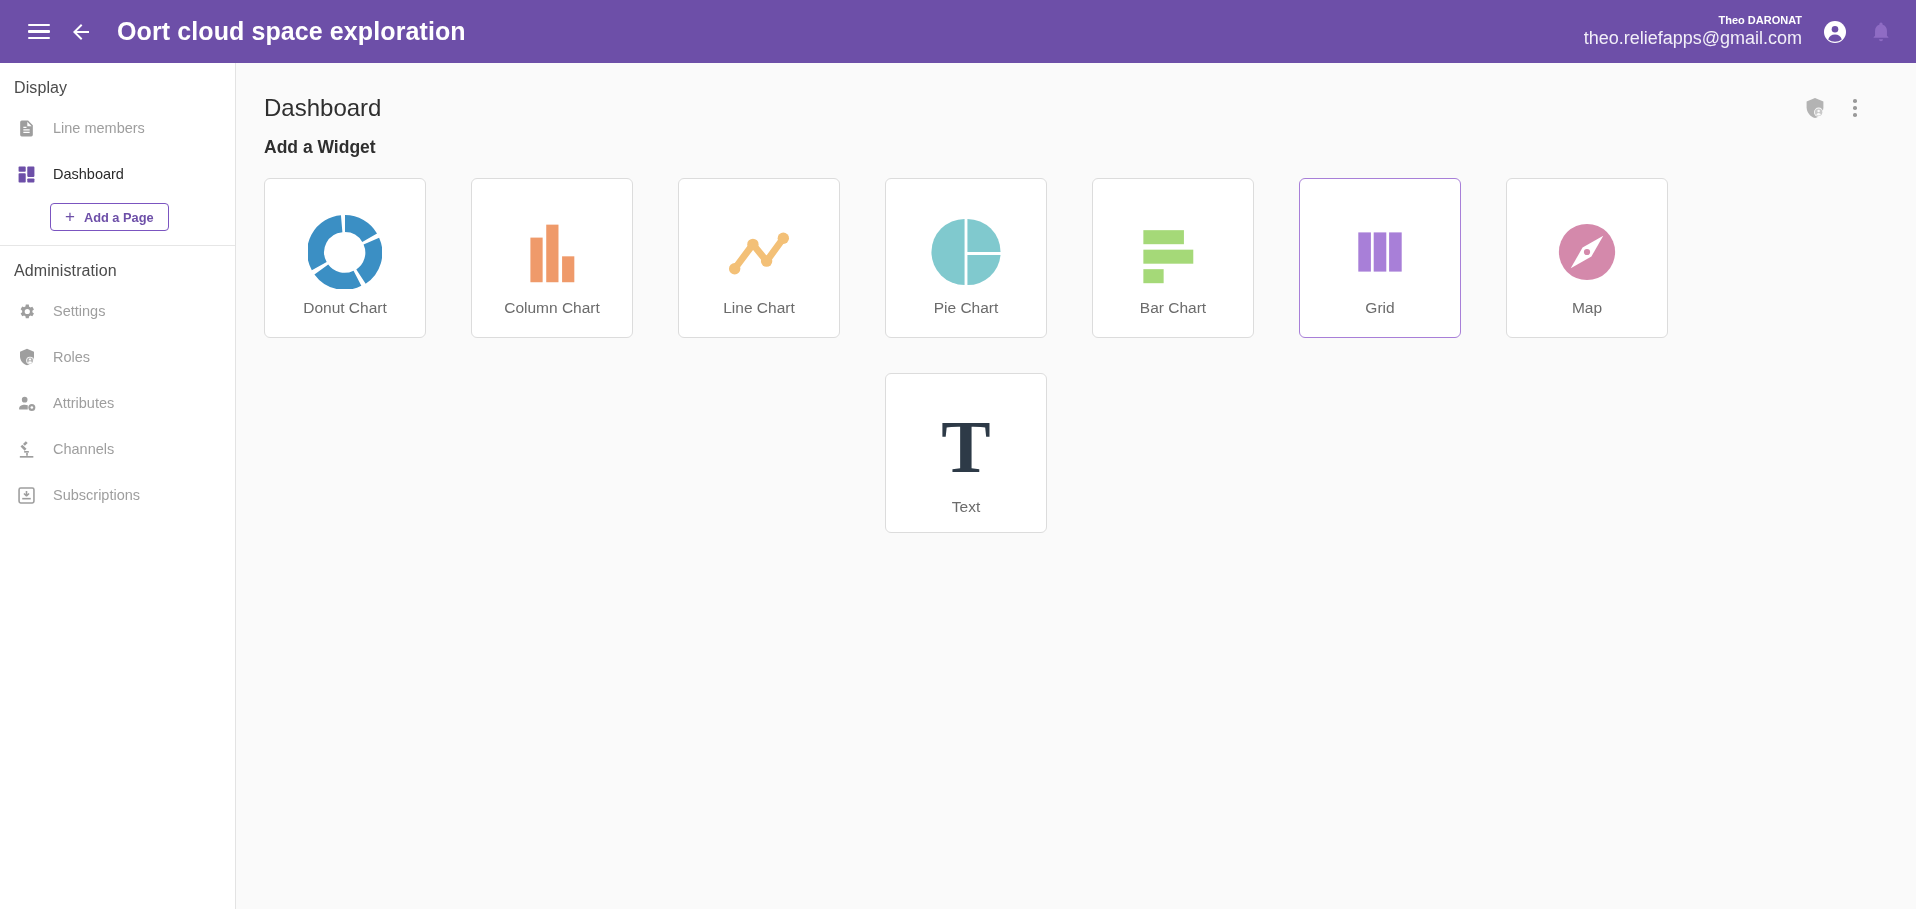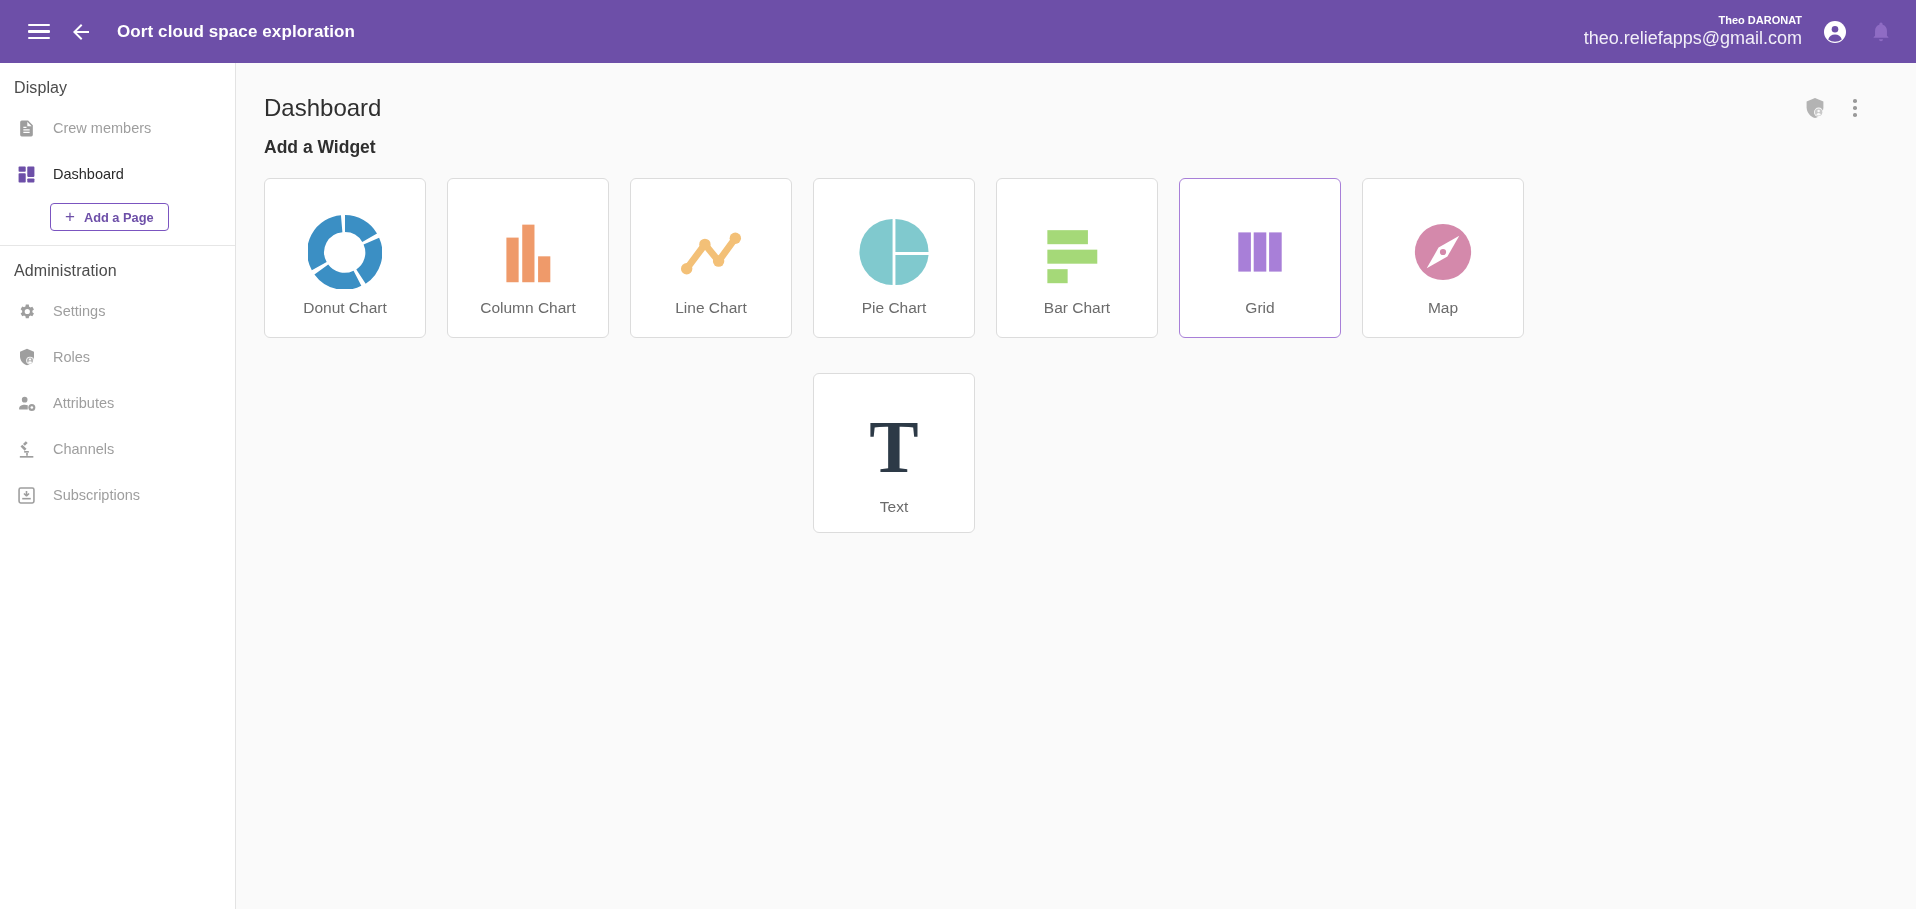--- a/index.html
+++ b/index.html
@@ -31,21 +31,21 @@
   .hamburger i {
     position: absolute; left: 0; width: 22px; height: 2.4px;
     background: #fff; border-radius: 1px;
   }
   .hamburger i:nth-child(1) { top: 0; }
   .hamburger i:nth-child(2) { top: 6.8px; }
   .hamburger i:nth-child(3) { top: 13.6px; }
 
   .back-arrow { width: 24px; height: 24px; }
   .appbar-title {
-    font-size: 17px; font-weight: bold; letter-spacing: .1px;
+    font-size: 25px; font-weight: bold; letter-spacing: .1px;
     margin-left: 15px; color: #fff; white-space: nowrap;
   }
   .appbar-right {
     margin-left: auto; display: flex; align-items: center;
     padding-right: 14px; gap: 4px;
   }
   .user-block {
     text-align: right; line-height: 1.28; margin-right: 8px;
   }
   .user-name { font-size: 11px; font-weight: bold; color: #ffffff; }
@@ -109,21 +109,21 @@
   .dots { display: flex; flex-direction: column; gap: 3.2px; align-items: center; }
   .dots i { width: 3.6px; height: 3.6px; border-radius: 50%; background: #9a9a9a; display: block; }
 
   .section-title {
     font-size: 17.5px; font-weight: bold; color: #2f2f2f;
     padding: 12px 0 0 28px;
   }
 
   .widget-grid {
     display: flex; flex-wrap: wrap;
-    gap: 35px 21px;
+    gap: 35px 45px;
     padding: 20px 0 0 28px;
     width: 1440px;
   }
   .widget-card {
     width: 162px; height: 160px;
     background: #ffffff;
     border: 1px solid #dcdcdc;
     border-radius: 6px;
     display: flex; flex-direction: column;
     align-items: center; justify-content: flex-start;
@@ -185,21 +185,21 @@
   <div class="sidebar">
 
     <div class="side-section-label">Display</div>
 
     <div class="side-item">
       <span class="side-icon">
         <svg width="19" height="19" viewBox="0 0 24 24">
           <path d="M14 2H6a2 2 0 0 0-2 2v16a2 2 0 0 0 2 2h12a2 2 0 0 0 2-2V8zm-1 7V3.5L18.5 9zM8 13h8v1.6H8zm0 3.2h8v1.6H8zm0-6.4h4v1.6H8z" fill="#9e9e9e"></path>
         </svg>
       </span>
-      <span class="side-label">Crew members</span>
+      <span class="side-label">Line members</span>
     </div>
 
     <div class="side-item active">
       <span class="side-icon">
         <svg width="19" height="19" viewBox="0 0 24 24">
           <rect x="2" y="2" width="9" height="6.5" rx="1" fill="#6d4fa8"></rect>
           <rect x="13" y="2" width="9" height="13" rx="1" fill="#6d4fa8"></rect>
           <rect x="2" y="10.5" width="9" height="11.5" rx="1" fill="#6d4fa8"></rect>
           <rect x="13" y="17" width="9" height="5" rx="1" fill="#6d4fa8"></rect>
         </svg>

